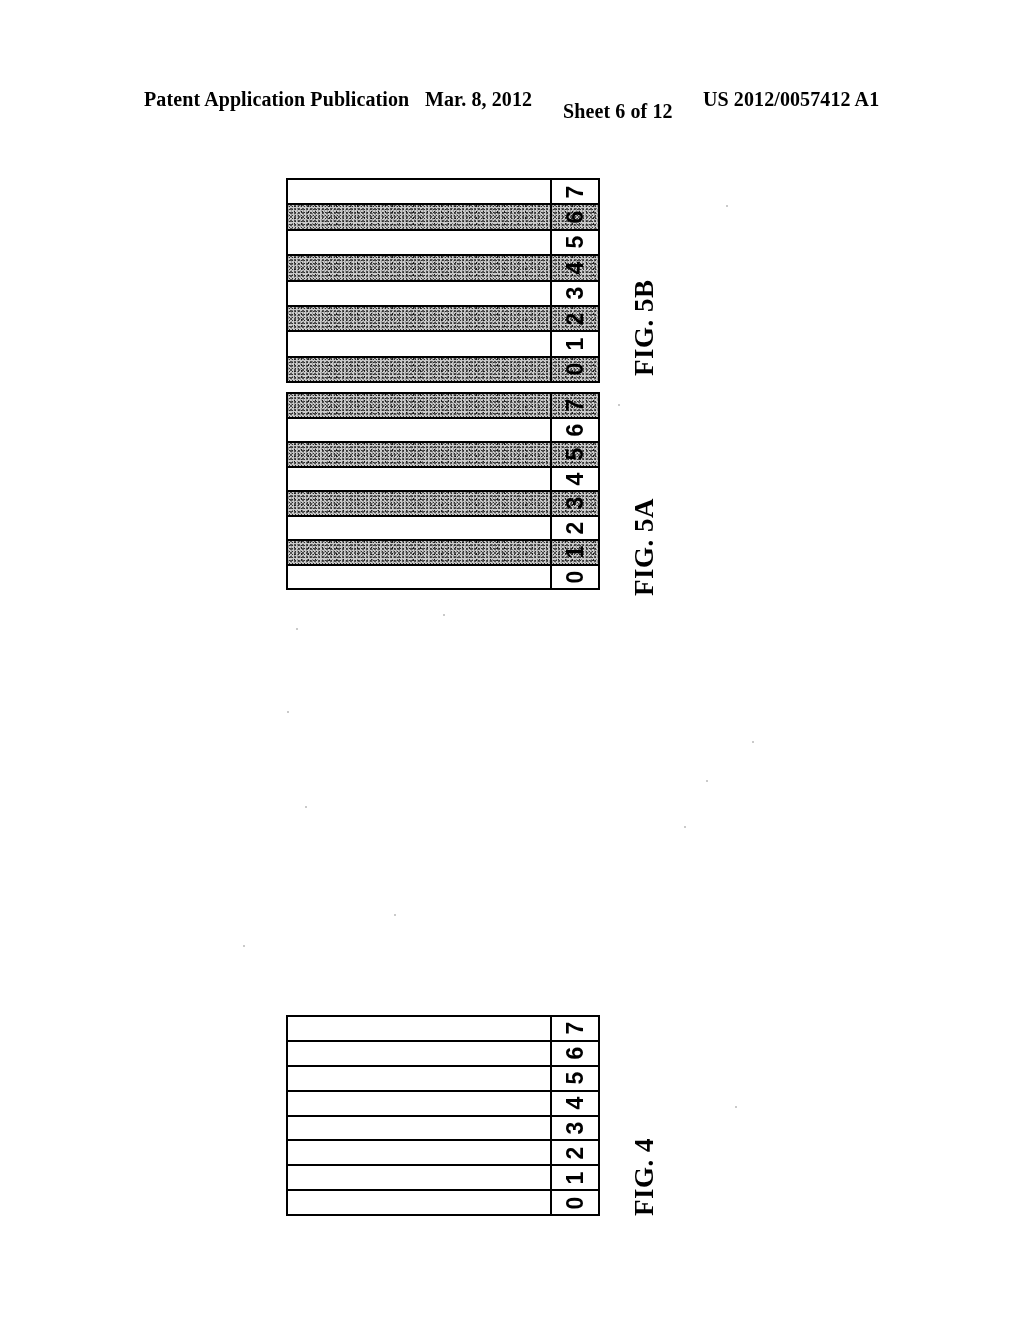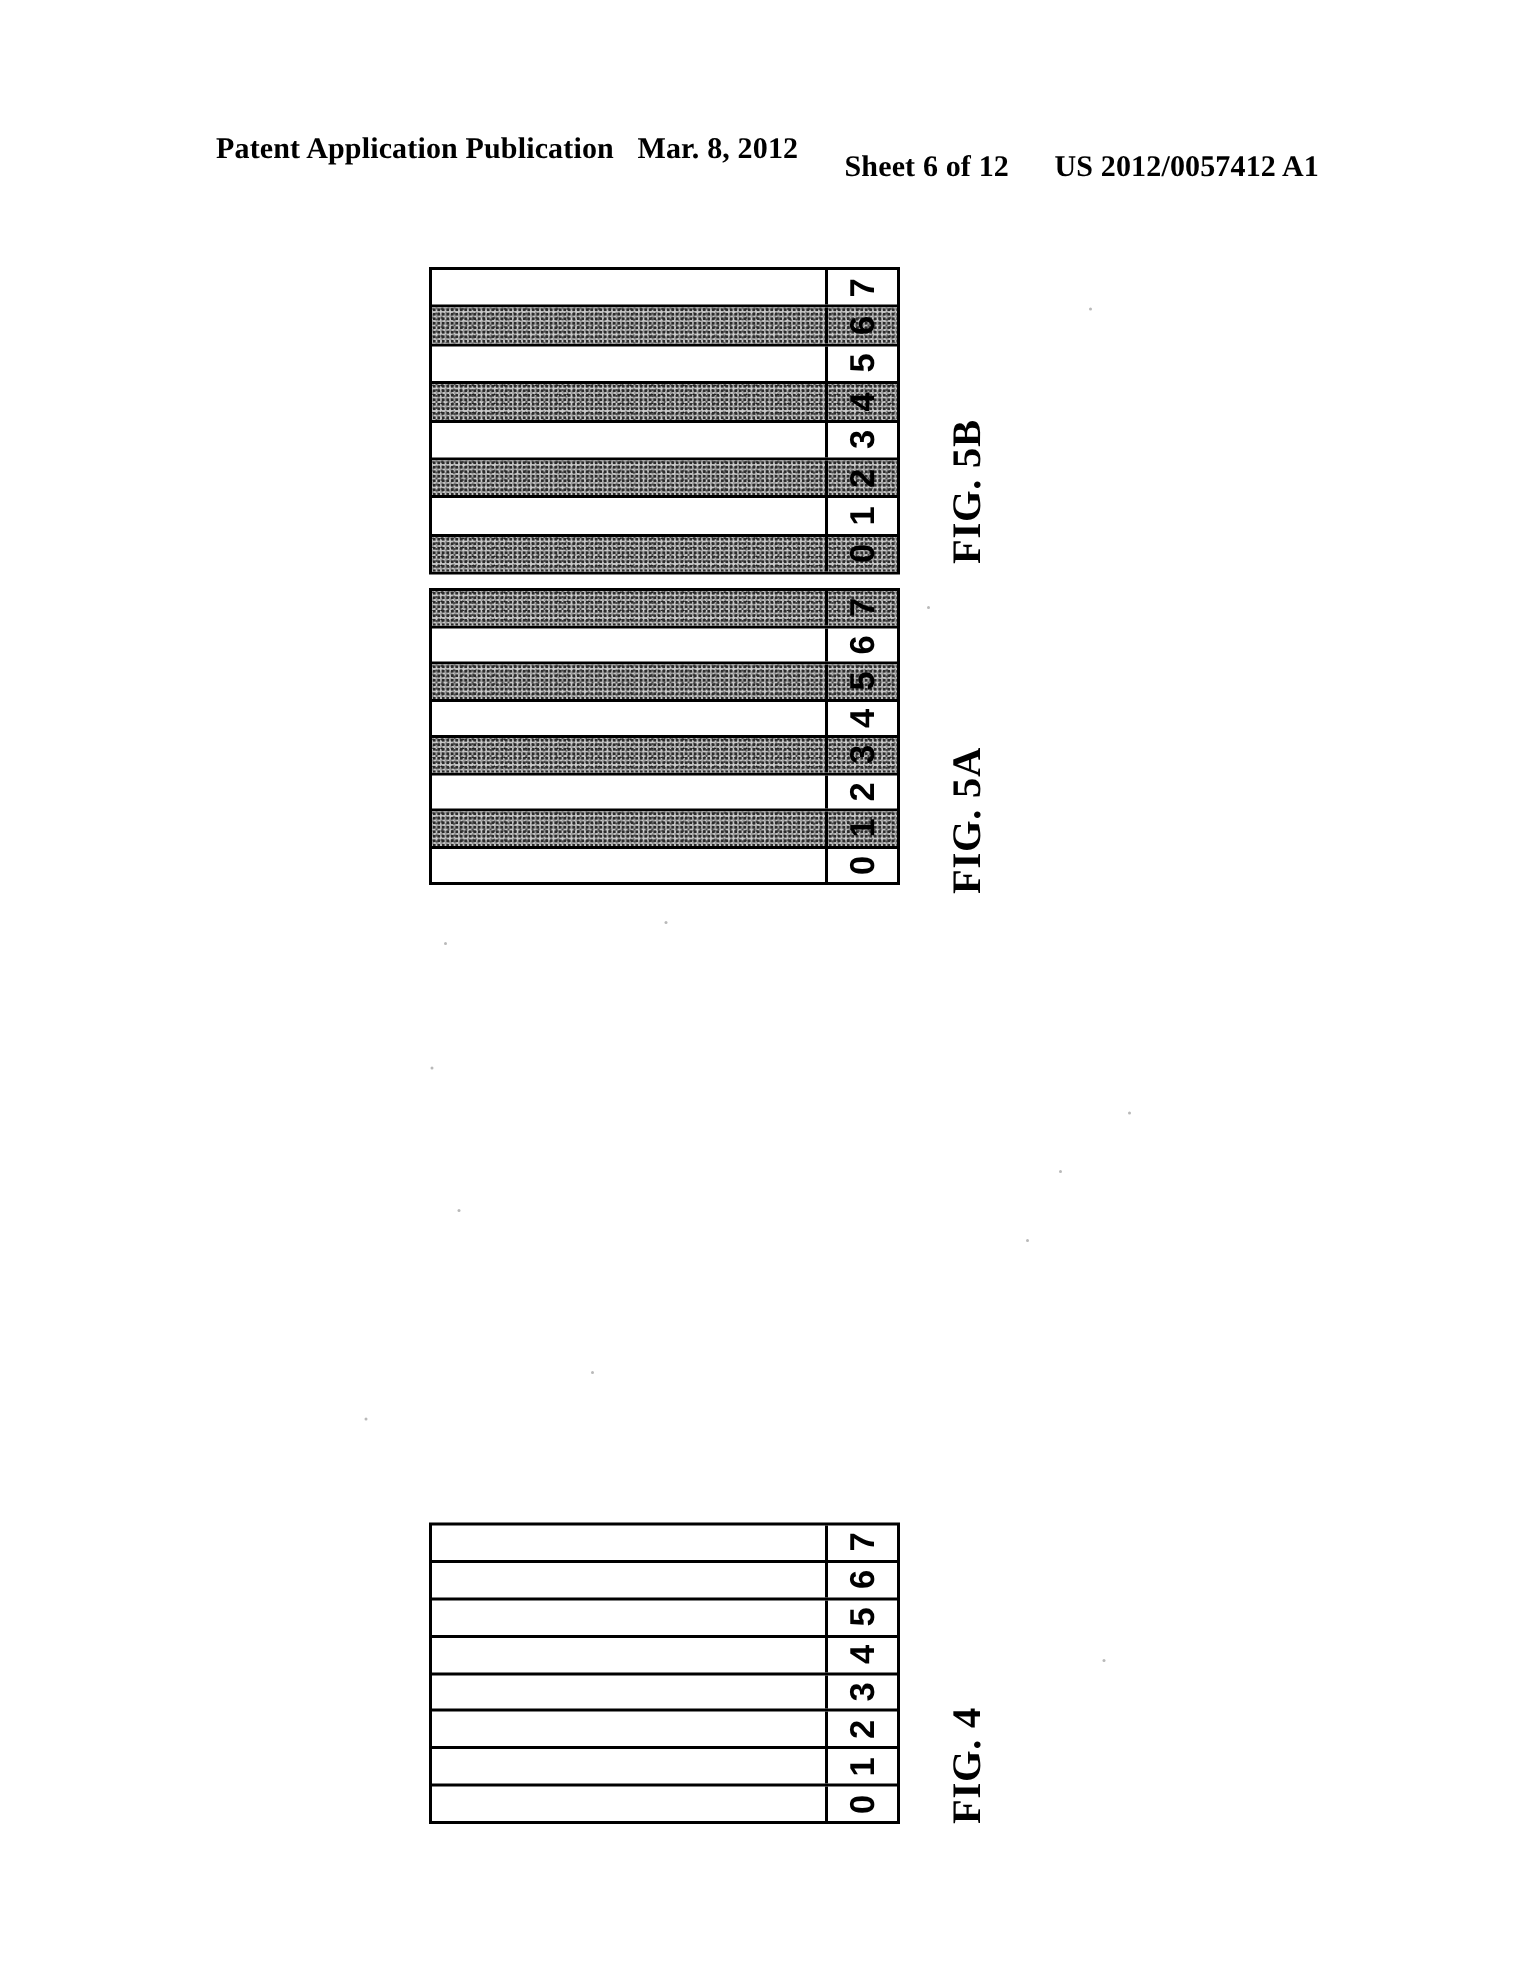--- a/index.html
+++ b/index.html
@@ -26,21 +26,21 @@
     display: flex;
     align-items: baseline;
     font-weight: bold;
     font-size: 20px;
     letter-spacing: 0.1px;
     white-space: nowrap;
   }
   .hdr-pub   { position: absolute; left: 16px;   top: 0; text-align: center; }
   .hdr-date  { position: absolute; left: 297px; top: 0; }
   .hdr-sheet { position: absolute; left: 435px; top: 0; margin-top: 12px; }
-  .hdr-docno { position: absolute; left: 575px; top: 12px; }
+  .hdr-docno { position: absolute; left: 575px; top: 0; }
 
   
   .figure {
     position: absolute;
   }
 
   .grid-table {
     position: absolute;
     left: 0;
     top: 0;

